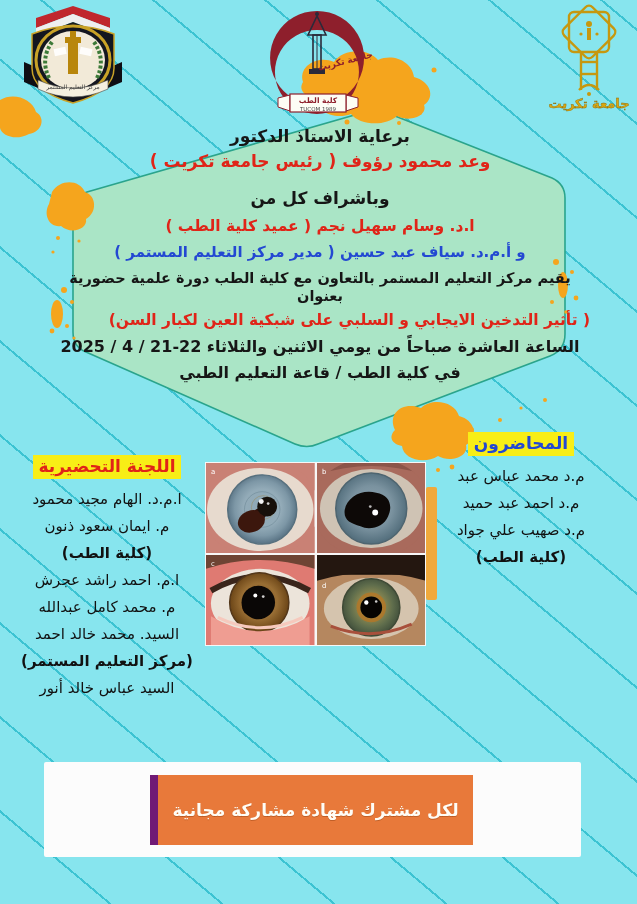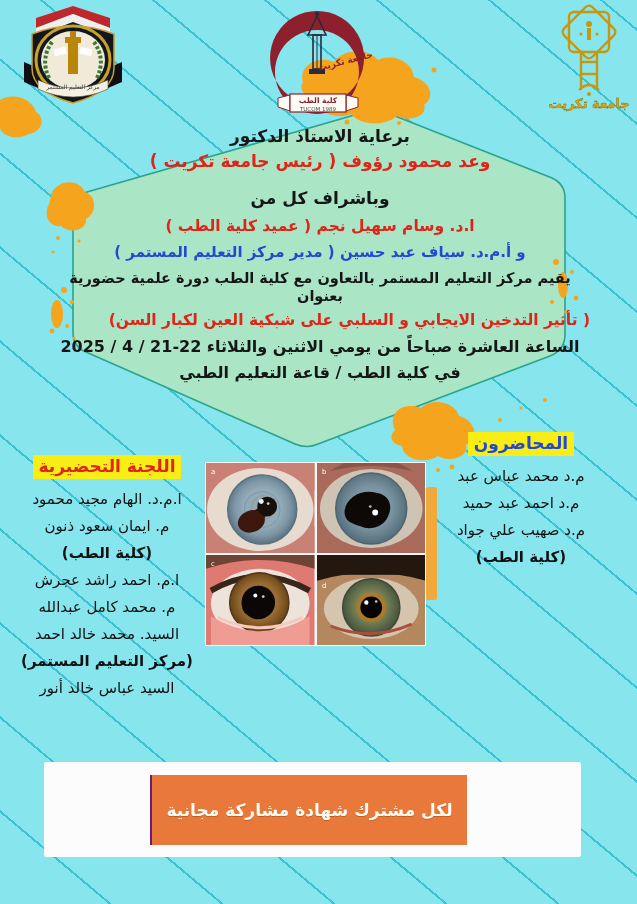--- a/index.html
+++ b/index.html
@@ -44,21 +44,21 @@
   .eye-grid{left:205px;top:462px;width:221px;height:184px;background:#f7f7f7;
     display:grid;grid-template-columns:1fr 1fr;grid-template-rows:1fr 1fr;
     gap:2px;padding:1px;box-sizing:border-box;z-index:2;}
   .eye-cell{overflow:hidden;position:relative;}
   .eye-cell svg{width:100%;height:100%;}
 
   
   .footer-white{left:44px;top:762px;width:537px;height:95px;background:#fcfcfc;
     border-radius:2px;z-index:2;}
   .banner{position:absolute;left:106px;top:13px;width:315px;height:70px;
-    background:#e8793a;border-left:2px solid #701a75;
+    background:#e8793a;border-left:8px solid #701a75;
     display:flex;align-items:center;justify-content:center;}
   .banner-text{color:#fffdf6;font-size:17px;font-weight:bold;direction:rtl;
     letter-spacing:1px;text-shadow:0 1px 0 rgba(120,50,10,.35);}
 
   
   .emblem-left{left:18px;top:4px;z-index:2;}
   .logo-center{left:260px;top:8px;z-index:2;}
   .emblem-right{left:547px;top:4px;z-index:2;}
 </style>
 </head>

